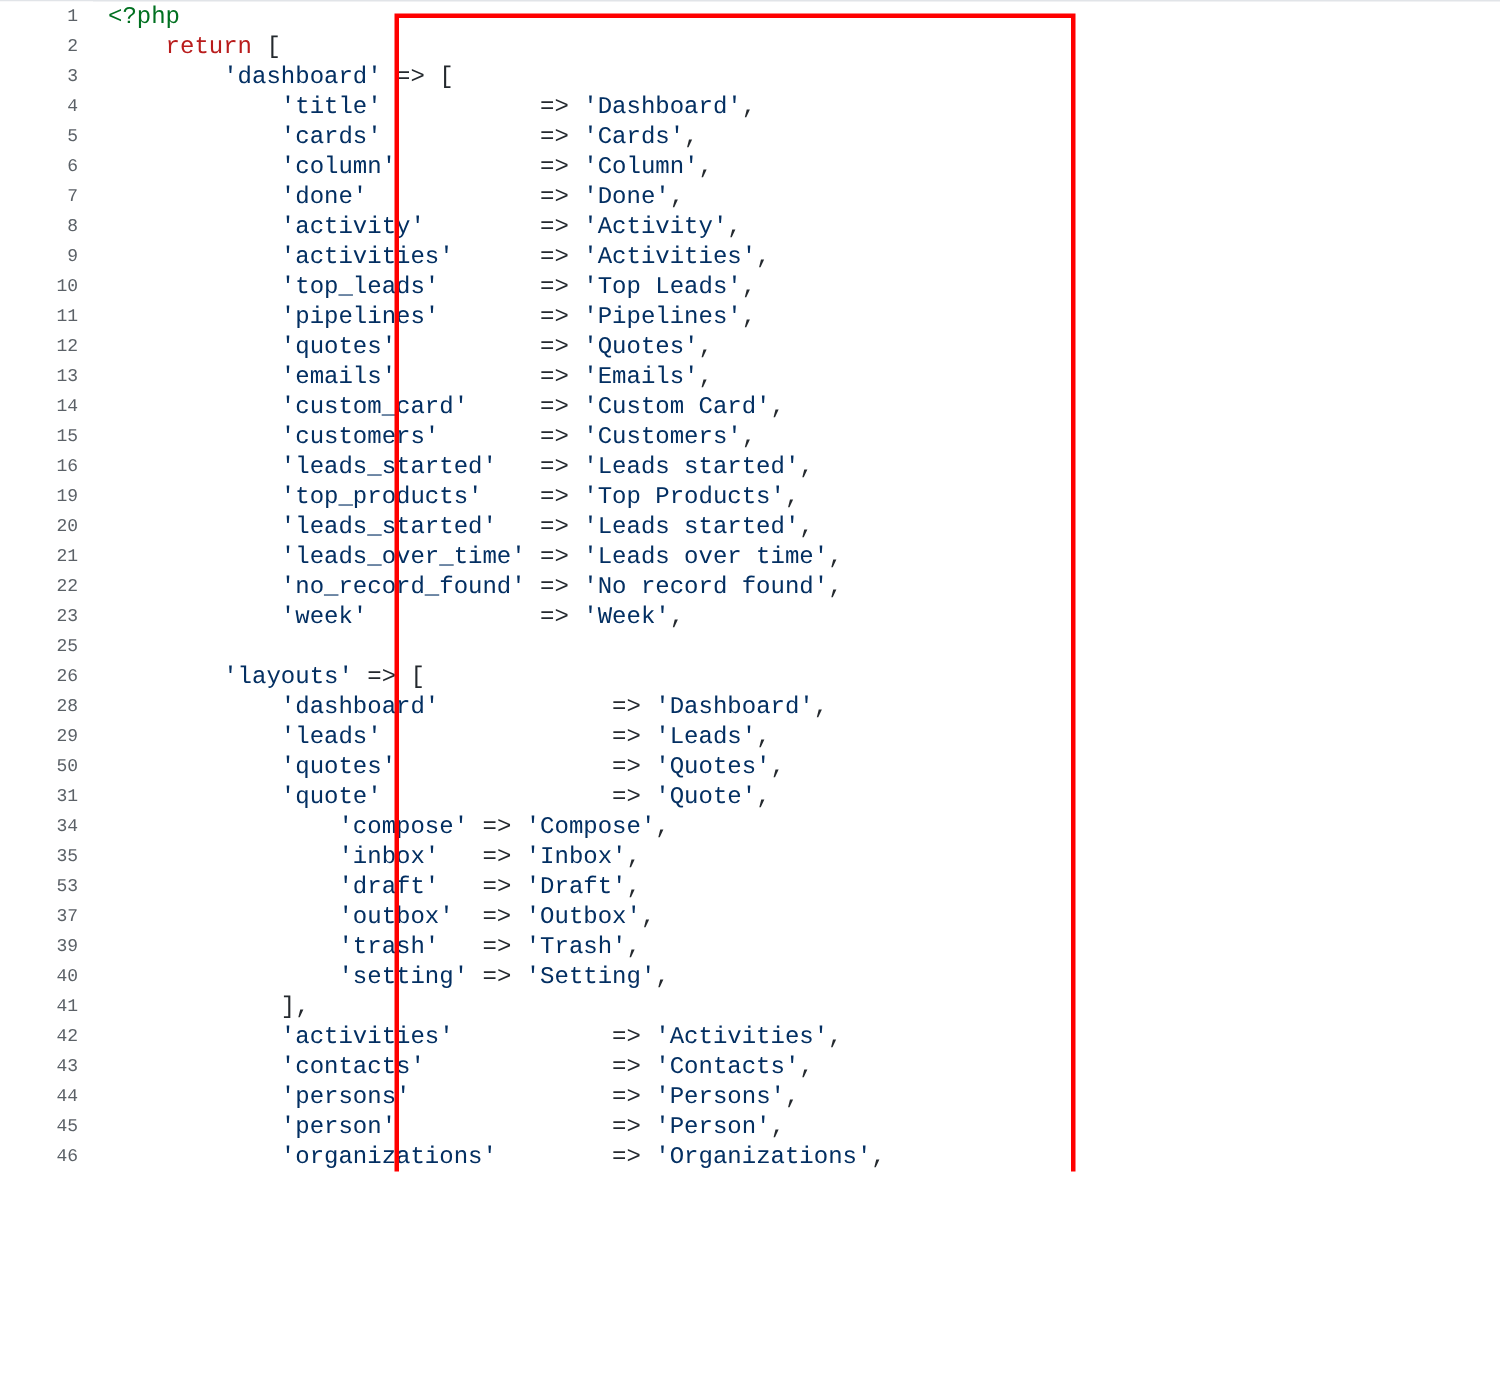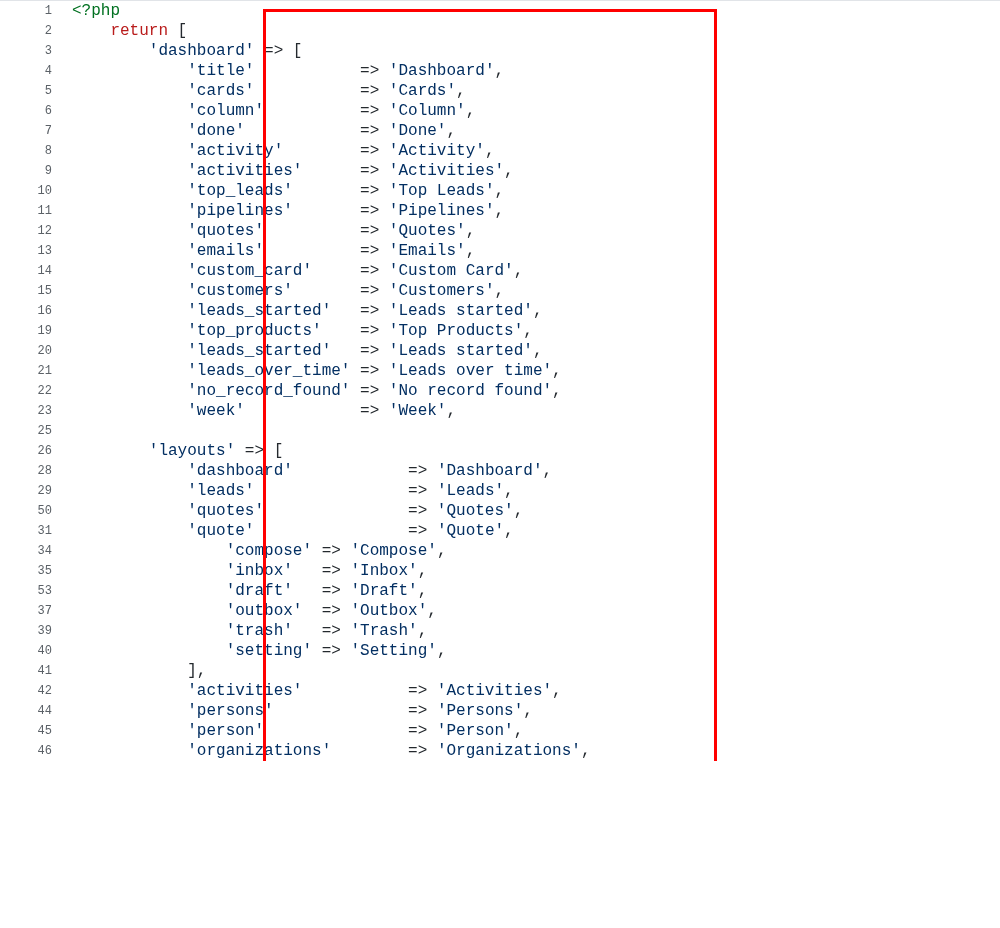--- a/index.html
+++ b/index.html
@@ -192,20 +192,24 @@
         </tr>
         <tr>
           <td class="line-num">41</td>
           <td class="line-code"><span class="pl-c1">            ],</span></td>
         </tr>
         <tr>
           <td class="line-num">42</td>
           <td class="line-code"><span class="pl-c1">            </span><span class="pl-s">'activities'</span><span class="pl-c1">           =&gt; </span><span class="pl-s">'Activities'</span><span class="pl-c1">,</span></td>
         </tr>
         <tr>
+          <td class="line-num">43</td>
+          <td class="line-code"><span class="pl-c1">            </span><span class="pl-s">'contacts'</span><span class="pl-c1">             =&gt; </span><span class="pl-s">'Contacts'</span><span class="pl-c1">,</span></td>
+        </tr>
+        <tr>
           <td class="line-num">44</td>
           <td class="line-code"><span class="pl-c1">            </span><span class="pl-s">'persons'</span><span class="pl-c1">              =&gt; </span><span class="pl-s">'Persons'</span><span class="pl-c1">,</span></td>
         </tr>
         <tr>
           <td class="line-num">45</td>
           <td class="line-code"><span class="pl-c1">            </span><span class="pl-s">'person'</span><span class="pl-c1">               =&gt; </span><span class="pl-s">'Person'</span><span class="pl-c1">,</span></td>
         </tr>
         <tr>
           <td class="line-num">46</td>
           <td class="line-code"><span class="pl-c1">            </span><span class="pl-s">'organizations'</span><span class="pl-c1">        =&gt; </span><span class="pl-s">'Organizations'</span><span class="pl-c1">,</span></td>

